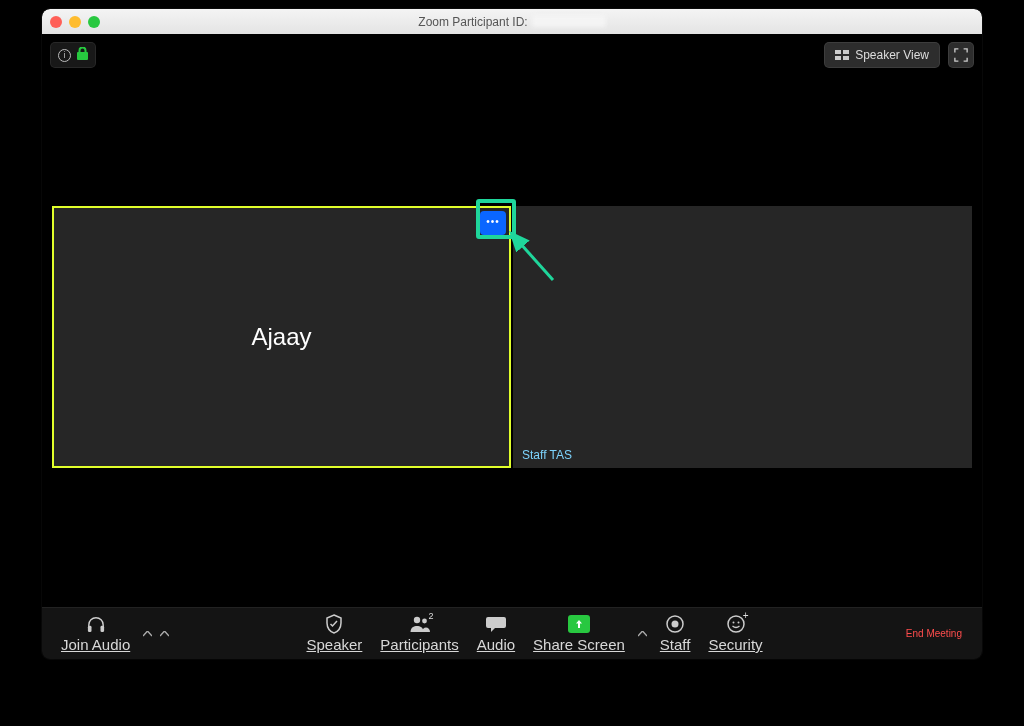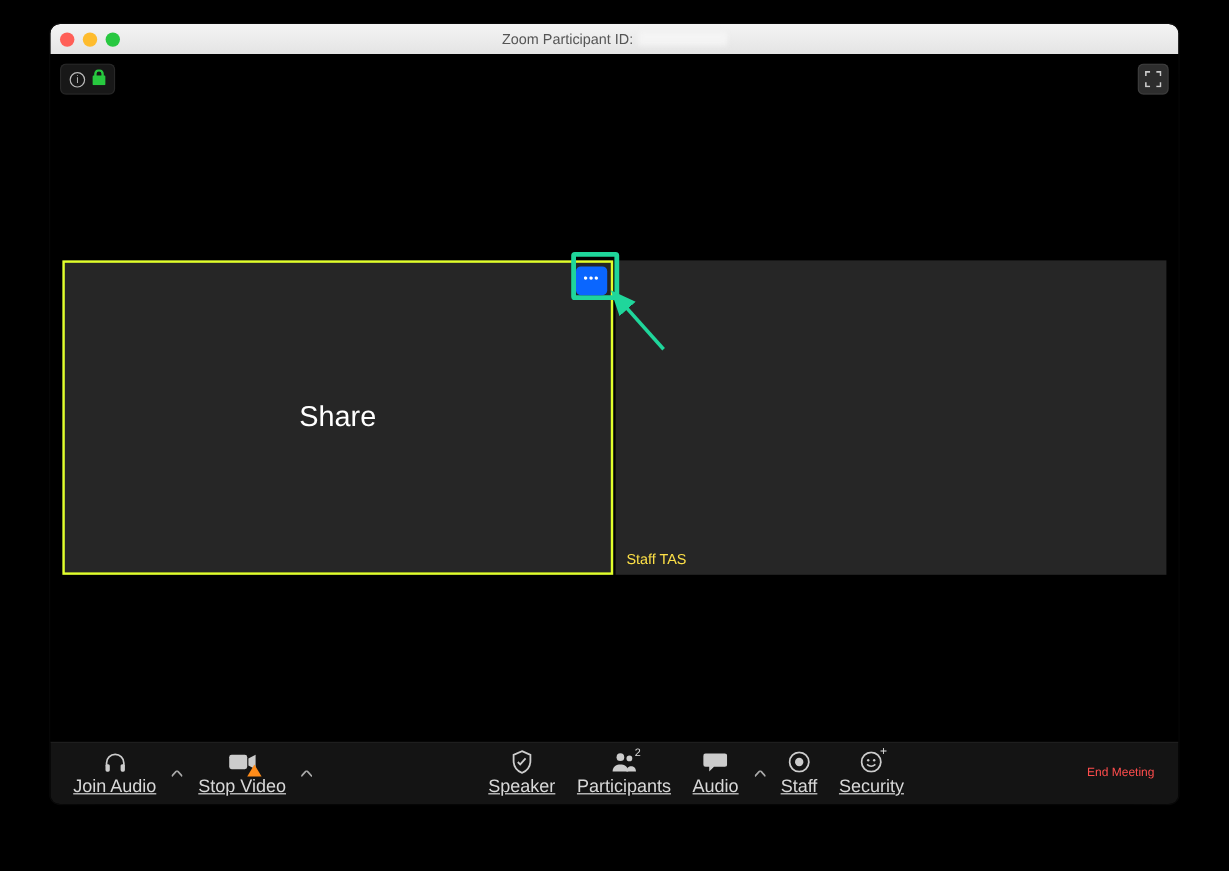--- a/index.html
+++ b/index.html
@@ -12,21 +12,21 @@
     position: relative;
   }
   .outer-shadow {
     position: absolute;
     inset: 0;
     background: #000;
   }
   .window {
     position: absolute;
     left: 42px;
-    top: 20px;
+    top: 9px;
     width: 940px;
     height: 650px;
     background: #000000;
     border-radius: 8px;
     box-shadow: 0 20px 60px rgba(0,0,0,0.8), 0 0 0 1px rgba(255,255,255,0.05);
     overflow: hidden;
     display: flex;
     flex-direction: column;
   }
   
@@ -161,21 +161,21 @@
   .tile-name-center {
     position:absolute;
     inset:0;
     display:flex; align-items:center; justify-content:center;
     color:#fff;
     font-size:24px;
   }
   .tile-name-bl {
     position:absolute;
     left:4px; bottom:4px;
-    color:#fde047;
+    color:#7dd3fc;
     font-size:12px;
     padding:2px 5px;
     border-radius:3px;
   }
   .tile-options-btn {
     position:absolute;
     right:5px; top:5px;
     width:26px; height:24px;
     background:#0a66ff;
     border-radius:4px;
@@ -292,31 +292,35 @@
     <div class="top-overlay">
       <div class="lock-group">
         <span class="info-icon">i</span>
         <span class="lock-icon">
           <svg width="11" height="13" viewBox="0 0 11 13">
               <path fill="#27c93f" d="M1.5 5V3.5a4 4 0 0 1 8 0V5h.5a1 1 0 0 1 1 1v6a1 1 0 0 1-1 1H1a1 1 0 0 1-1-1V6a1 1 0 0 1 1-1zm2 0h4V3.5a2 2 0 0 0-4 0z"></path>
             </svg>
         </span>
       </div>
       <div class="right-group">
+        <div class="view-btn">
+          <span class="grid-icon"></span>
+          <span>Speaker View</span>
+        </div>
         <div class="fs-icon">
           <svg viewBox="0 0 16 16">
             <path stroke="#ccc" stroke-width="1.5" fill="none" d="M1 5V1h4 M15 5V1h-4 M1 11v4h4 M15 11v4h-4"></path>
           </svg>
         </div>
       </div>
     </div>
 
     <div class="tiles">
       <div class="tile highlight">
-        <div class="tile-name-center">Share</div>
+        <div class="tile-name-center">Ajaay</div>
         <div class="tile-options-btn">
           <span>•••</span>
         </div>
         <div class="callout-box"></div>
         <div class="callout-arrow">
           <svg width="48" height="48">
             <defs>
               <marker id="ah" markerWidth="8" markerHeight="8" refX="2" refY="3" orient="auto">
                 <path d="M0,0 L0,6 L7,3 z" fill="#1fd69b"></path>
               </marker>
@@ -343,30 +347,20 @@
           </svg>
       </div>
       <div class="lbl">Join Audio</div>
     </div>
     <div class="chev">
       <svg width="9" height="6">
           <path d="M0 5 L4.5 0 L9 5" fill="none" stroke="#aaa" stroke-width="1.4"></path>
         </svg>
     </div>
 
-    <div class="tbtn">
-      <div class="ic">
-        <svg width="24" height="16" viewBox="0 0 24 16">
-            <rect x="1" y="2" width="15" height="12" rx="2" fill="#ccc"></rect>
-            <path d="M17 5 L23 2 V14 L17 11 Z" fill="#ccc"></path>
-          </svg>
-        <div class="warn-tri"></div>
-      </div>
-      <div class="lbl">Stop Video</div>
-    </div>
     <div class="chev">
       <svg width="9" height="6">
           <path d="M0 5 L4.5 0 L9 5" fill="none" stroke="#aaa" stroke-width="1.4"></path>
         </svg>
     </div>
 
     <div class="spacer"></div>
 
     <div class="tbtn">
       <div class="ic">
@@ -393,20 +387,30 @@
 
     <div class="tbtn">
       <div class="ic">
         <svg width="20" height="18" viewBox="0 0 20 18">
             <path fill="#ccc" d="M2 2 h16 a2 2 0 0 1 2 2 v7 a2 2 0 0 1 -2 2 h-9 l-4 4 v-4 h-3 a2 2 0 0 1 -2 -2 v-7 a2 2 0 0 1 2 -2 z"></path>
           </svg>
       </div>
       <div class="lbl">Audio</div>
     </div>
 
+    <div class="tbtn">
+      <div class="ic">
+        <div class="share-ic">
+          <svg width="12" height="12" viewBox="0 0 12 12">
+              <path fill="#fff" d="M6 2 L9 5.5 H7 V10 H5 V5.5 H3 Z"></path>
+            </svg>
+        </div>
+      </div>
+      <div class="lbl">Share Screen</div>
+    </div>
     <div class="chev">
       <svg width="9" height="6">
           <path d="M0 5 L4.5 0 L9 5" fill="none" stroke="#aaa" stroke-width="1.4"></path>
         </svg>
     </div>
 
     <div class="tbtn">
       <div class="ic">
         <svg width="18" height="18" viewBox="0 0 18 18">
             <circle cx="9" cy="9" r="8" fill="none" stroke="#ccc" stroke-width="1.5"></circle>

